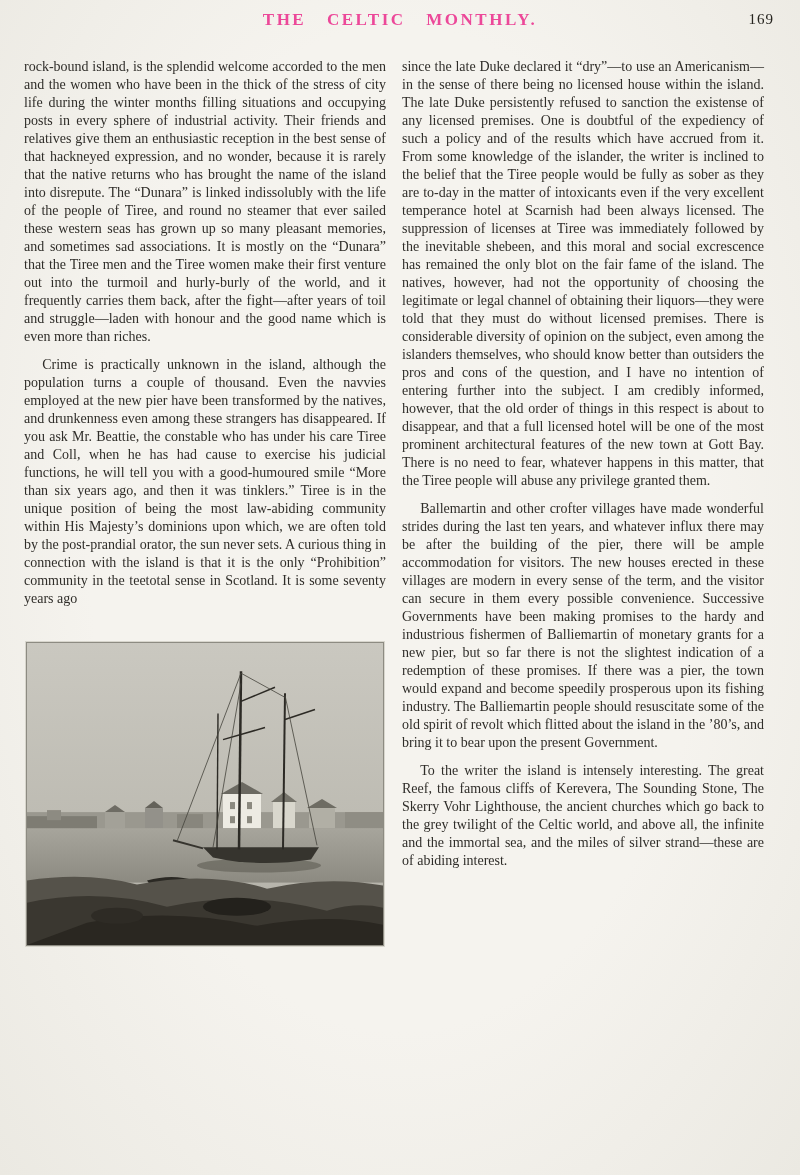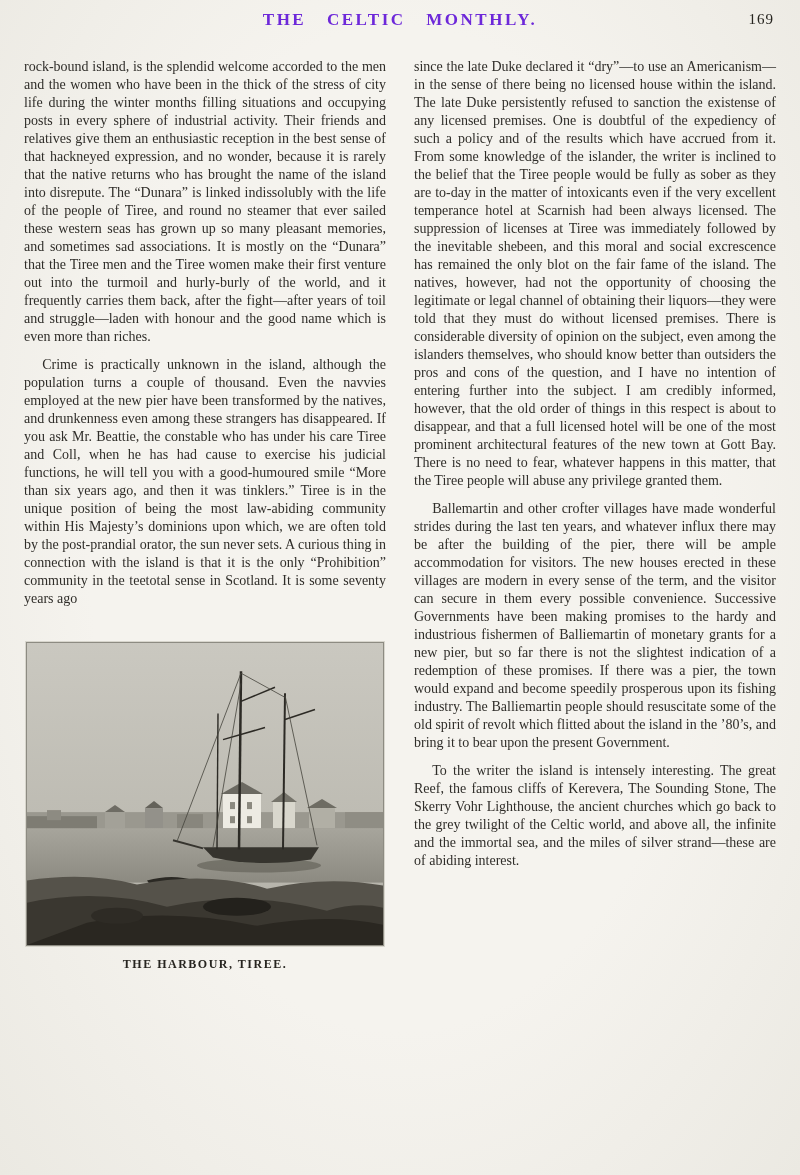--- a/index.html
+++ b/index.html
@@ -13,34 +13,34 @@
   }
   .page { padding: 10px 24px 0 24px; }
 
   .header { position: relative; height: 26px; }
   .title {
     text-align: center;
     font-size: 17px;
     font-weight: bold;
     letter-spacing: 2.5px;
     word-spacing: 14px;
-    color: #6d28d9;
+    color: #ec4899;
   }
   .page-number {
     position: absolute;
     right: 2px;
     top: 1px;
     font-size: 15px;
     letter-spacing: 1px;
     color: #26241f;
   }
 
   .columns {
     display: flex;
-    gap: 28px;
+    gap: 16px;
     margin-top: 22px;
   }
   .col {
     width: 362px;
     text-align: justify;
     font-size: 14px;
     line-height: 18px;
     color: #2f2d29;
   }
   .col p { margin: 0 0 10px 0; text-indent: 1.3em; }
@@ -149,21 +149,20 @@
             <g>
               <path d="M120 236 Q145 229 168 236 L162 244 Q142 248 126 244 Z" fill="#2b2924"></path>
               <path d="M0 236 Q60 227 110 240 Q180 226 240 244 Q300 231 356 241 L356 300 L0 300 Z" fill="#55524a"></path>
               <path d="M0 258 Q70 243 140 262 Q220 245 300 266 Q330 257 356 263 L356 300 L0 300 Z" fill="#3a3730"></path>
               <path d="M60 278 Q140 262 230 281 Q300 268 356 280 L356 300 L0 300 Z" fill="#2a2721"></path>
               <ellipse cx="210" cy="262" rx="34" ry="9" fill="#23211c"></ellipse>
               <ellipse cx="90" cy="271" rx="26" ry="8" fill="#2e2b25"></ellipse>
             </g>
           </svg>
         </div>
-        <figcaption class="caption">THE HARBOUR, TIREE.</figcaption>
       </figure>
     </div>
 
     <div class="col">
       <p class="no-indent">since the late Duke declared it “dry”—to use an Americanism—in the sense of there being no licensed house within the island. The late Duke persistently refused to sanction the existense of any licensed premises. One is doubtful of the expediency of such a policy and of the results which have accrued from it. From some knowledge of the islander, the writer is inclined to the belief that the Tiree people would be fully as sober as they are to-day in the matter of intoxicants even if the very excellent temperance hotel at Scarnish had been always licensed. The suppression of licenses at Tiree was immediately followed by the inevitable shebeen, and this moral and social excrescence has remained the only blot on the fair fame of the island. The natives, however, had not the opportunity of choosing the legitimate or legal channel of obtaining their liquors—they were told that they must do without licensed premises. There is considerable diversity of opinion on the subject, even among the islanders themselves, who should know better than outsiders the pros and cons of the question, and I have no intention of entering further into the subject. I am credibly informed, however, that the old order of things in this respect is about to disappear, and that a full licensed hotel will be one of the most prominent architectural features of the new town at Gott Bay. There is no need to fear, whatever happens in this matter, that the Tiree people will abuse any privilege granted them.</p>
       <p>Ballemartin and other crofter villages have made wonderful strides during the last ten years, and whatever influx there may be after the building of the pier, there will be ample accommodation for visitors. The new houses erected in these villages are modern in every sense of the term, and the visitor can secure in them every possible convenience. Successive Governments have been making promises to the hardy and industrious fishermen of Balliemartin of monetary grants for a new pier, but so far there is not the slightest indication of a redemption of these promises. If there was a pier, the town would expand and become speedily prosperous upon its fishing industry. The Balliemartin people should resuscitate some of the old spirit of revolt which flitted about the island in the ’80’s, and bring it to bear upon the present Government.</p>
       <p class="last">To the writer the island is intensely interesting. The great Reef, the famous cliffs of Kerevera, The Sounding Stone, The Skerry Vohr Lighthouse, the ancient churches which go back to the grey twilight of the Celtic world, and above all, the infinite and the immortal sea, and the miles of silver strand—these are of abiding interest.</p>
     </div>
 
   </div>

